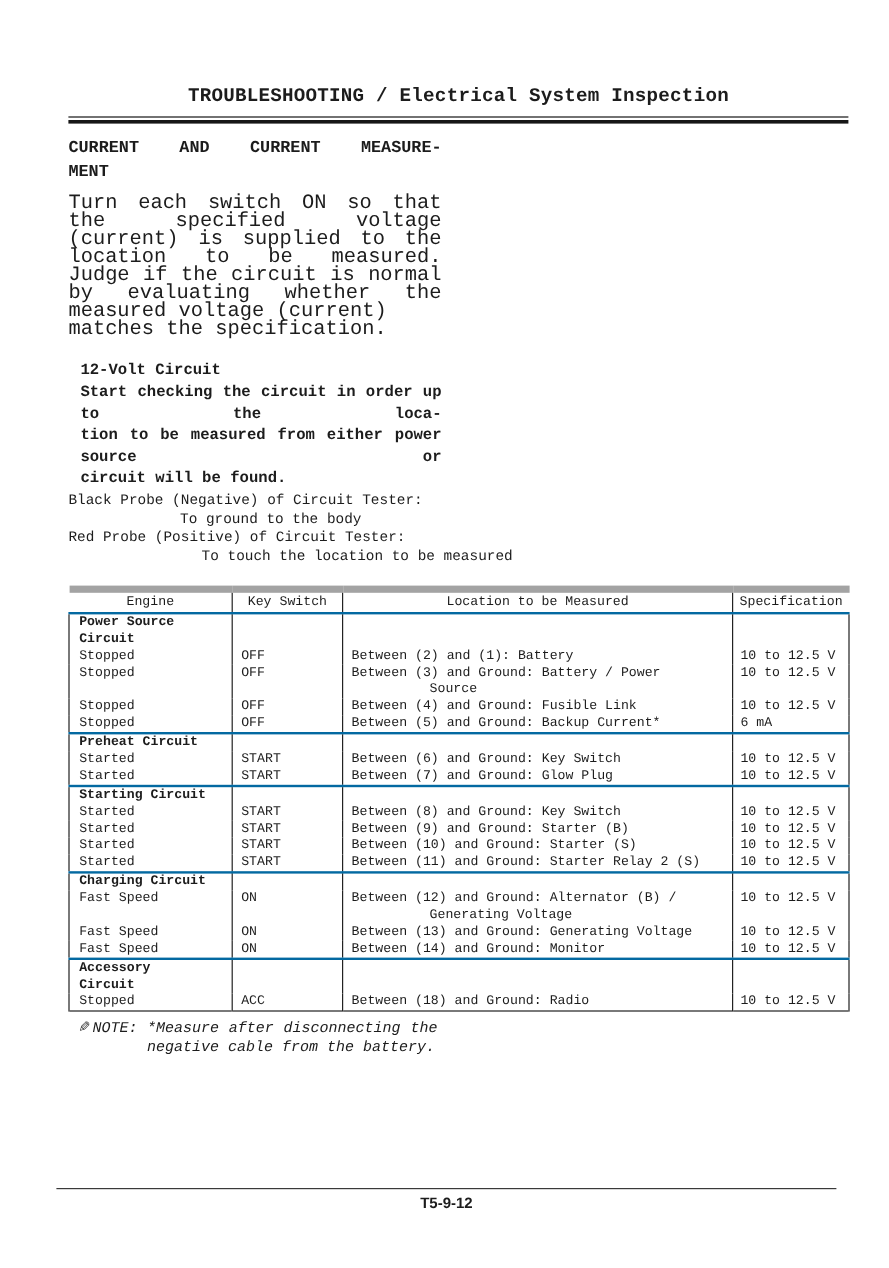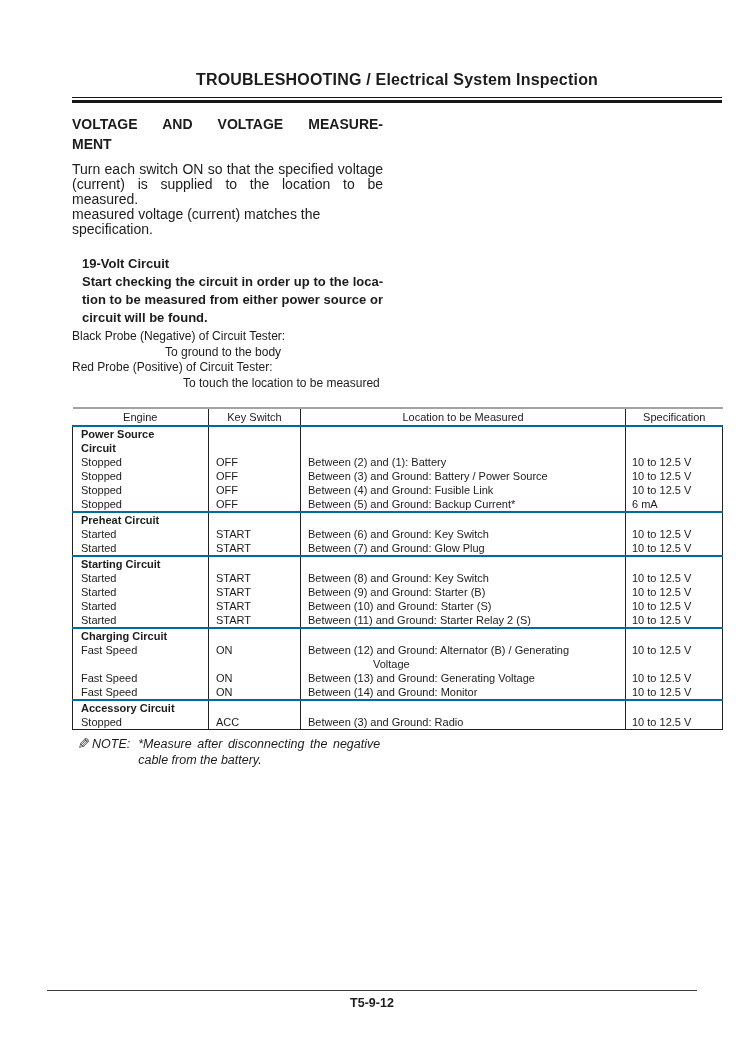--- a/index.html
+++ b/index.html
@@ -4,21 +4,21 @@
 <style>
   * { box-sizing: border-box; margin: 0; padding: 0; }
   html, body { background: #ffffff; }
   body {
     width: 741px; height: 1057px;
     font-family: "Liberation Sans", sans-serif;
     color: #1c1c1c;
     position: relative;
     overflow: hidden;
   }
-  .content { margin-left: 72px; width: 650px; }
+  .content { margin-left: 57px; width: 650px; font-family: Liberation Mono, monospace; }
 
   
   .doc-title {
     padding-top: 71px;
     text-align: center;
     font-size: 16px;
     font-weight: bold;
     letter-spacing: 0.2px;
   }
   .double-rule { margin-top: 8px; }
@@ -32,21 +32,21 @@
     font-size: 14px;
     font-weight: bold;
     line-height: 20px;
   }
   .h2 .jl { text-align: justify; text-align-last: justify; }
 
   
   .intro {
     margin-top: 8px;
     width: 311px;
-    font-size: 14px;
+    font-size: 17px;
     line-height: 15px;
   }
   .jline { text-align: justify; text-align-last: justify; }
   .jline-end { text-align: left; }
 
   
   .callout {
     margin-top: 18px;
     margin-left: 10px;
     width: 301px;
@@ -74,21 +74,21 @@
     line-height: 14px;
     border-bottom: 1.5px solid #222;
   }
   .spec-table th, .spec-table td {
     border-left: 1px solid #222;
     border-right: 1px solid #222;
     vertical-align: top;
     overflow: hidden;
   }
   .spec-table thead th {
-    border-top: 2px solid #a3a3a3;
+    border-top: 6px solid #a3a3a3;
     border-bottom: 1.5px solid #222;
     font-weight: normal;
     text-align: center;
     height: 17px;
     line-height: 16px;
   }
   .spec-table thead th:first-child { border-left: none; }
   .spec-table thead th:last-child  { border-right: none; }
   .spec-table tbody { border-top: 2px solid #0369a1; }
   .c-engine { padding: 0 14px 0 8px; }
@@ -135,32 +135,33 @@
 
 <div class="content">
 
   <div class="doc-title">TROUBLESHOOTING / Electrical System Inspection</div>
   <div class="double-rule">
     <div class="thin"></div>
     <div class="thick"></div>
   </div>
 
   <div class="h2">
-    <div class="jl">VOLTAGE AND VOLTAGE MEASURE-</div>
+    <div class="jl">CURRENT AND CURRENT MEASURE-</div>
     <div>MENT</div>
   </div>
 
   <div class="intro">
     <div class="jline">Turn each switch ON so that the specified voltage</div>
     <div class="jline">(current) is supplied to the location to be measured.</div>
+    <div class="jline">Judge if the circuit is normal by evaluating whether the</div>
     <div class="jline-end">measured voltage (current) matches the specification.</div>
   </div>
 
   <div class="callout">
-    <div>19-Volt Circuit</div>
+    <div>12-Volt Circuit</div>
     <div class="jline">Start checking the circuit in order up to the loca-</div>
     <div class="jline">tion to be measured from either power source or</div>
     <div class="jline-end">circuit will be found.</div>
   </div>
 
   <div class="probes">
     <div>Black Probe (Negative) of Circuit Tester:</div>
     <div class="probe-value-1">To ground to the body</div>
     <div>Red Probe (Positive) of Circuit Tester:</div>
     <div class="probe-value-2">To touch the location to be measured</div>
@@ -321,21 +322,21 @@
         <tr>
           <td class="section-title-cell">Accessory Circuit</td>
           <td class="c-key"></td>
           <td class="c-loc"></td>
           <td class="c-spec"></td>
         </tr>
         <tr>
           <td class="c-engine">Stopped</td>
           <td class="c-key">ACC</td>
           <td class="c-loc">
-            <div class="hang">Between (3) and Ground: Radio</div>
+            <div class="hang">Between (18) and Ground: Radio</div>
           </td>
           <td class="c-spec">10 to 12.5 V</td>
         </tr>
       </tbody>
     </table>
 
   <div class="note">
     <span class="pencil">✎</span>
     <span class="note-label">NOTE:</span>
     <span class="note-text">*Measure after disconnecting the negative cable from the battery.</span>

